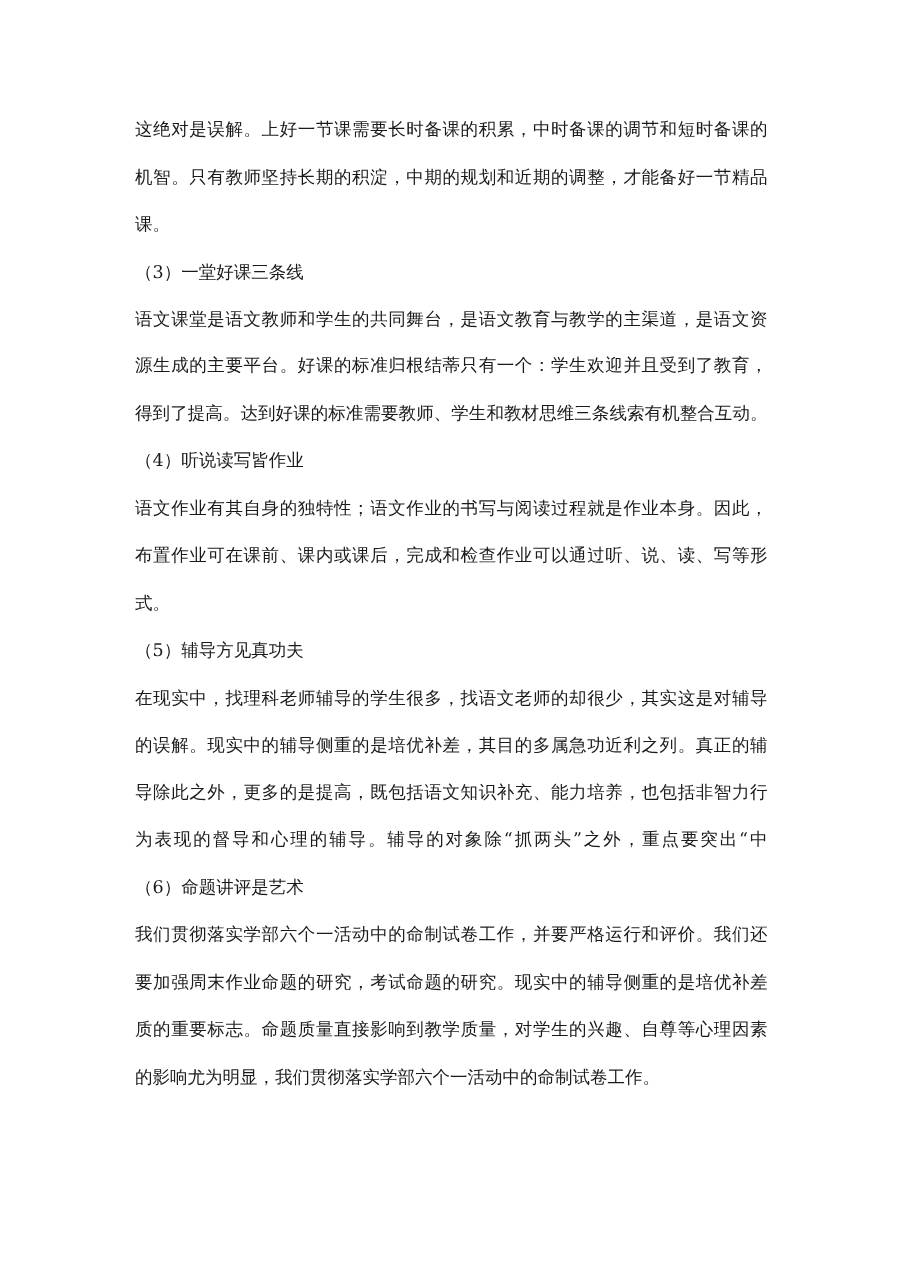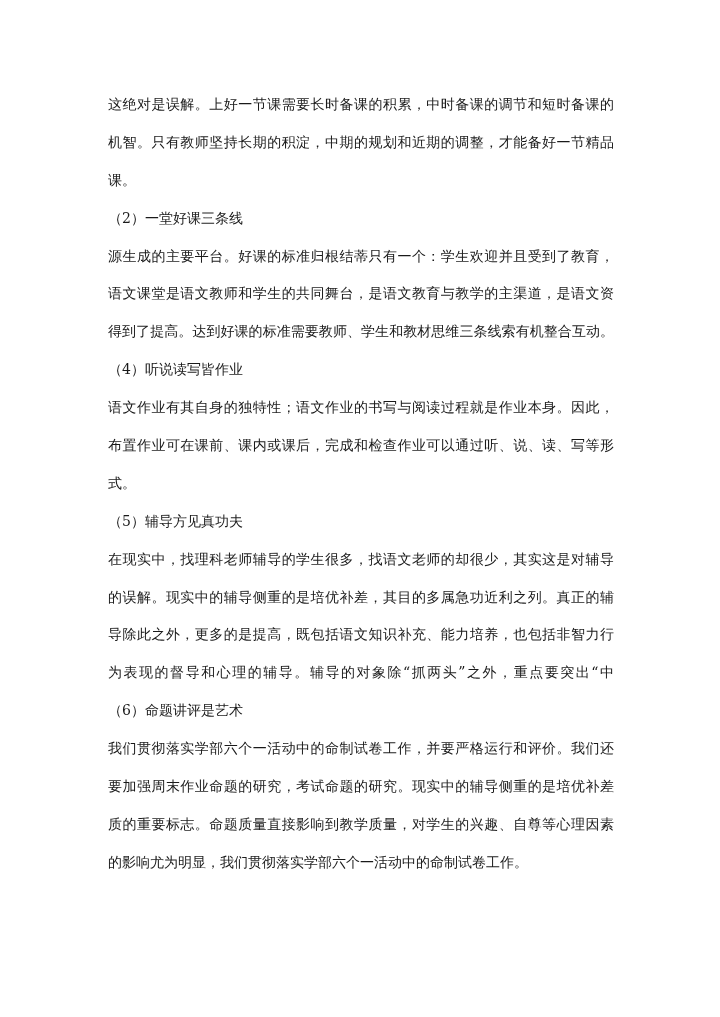--- a/index.html
+++ b/index.html
@@ -17,23 +17,23 @@
   .line.last { text-align-last: left; }
   .heading { text-align-last: left; }
 </style>
 </head>
 <body>
 
 <div class="page">
   <div class="line">这绝对是误解。上好一节课需要长时备课的积累，中时备课的调节和短时备课的</div>
   <div class="line">机智。只有教师坚持长期的积淀，中期的规划和近期的调整，才能备好一节精品</div>
   <div class="line last">课。</div>
-  <div class="line heading">（2）一堂好课三条线</div>
+  <div class="line heading">（3）一堂好课三条线</div>
+  <div class="line">语文课堂是语文教师和学生的共同舞台，是语文教育与教学的主渠道，是语文资</div>
   <div class="line">源生成的主要平台。好课的标准归根结蒂只有一个：学生欢迎并且受到了教育，</div>
-  <div class="line">语文课堂是语文教师和学生的共同舞台，是语文教育与教学的主渠道，是语文资</div>
   <div class="line">得到了提高。达到好课的标准需要教师、学生和教材思维三条线索有机整合互动。</div>
   <div class="line heading">（4）听说读写皆作业</div>
   <div class="line">语文作业有其自身的独特性；语文作业的书写与阅读过程就是作业本身。因此，</div>
   <div class="line">布置作业可在课前、课内或课后，完成和检查作业可以通过听、说、读、写等形</div>
   <div class="line last">式。</div>
   <div class="line heading">（5）辅导方见真功夫</div>
   <div class="line">在现实中，找理科老师辅导的学生很多，找语文老师的却很少，其实这是对辅导</div>
   <div class="line">的误解。现实中的辅导侧重的是培优补差，其目的多属急功近利之列。真正的辅</div>
   <div class="line">导除此之外，更多的是提高，既包括语文知识补充、能力培养，也包括非智力行</div>
   <div class="line">为表现的督导和心理的辅导。辅导的对象除“抓两头”之外，重点要突出“中</div>

